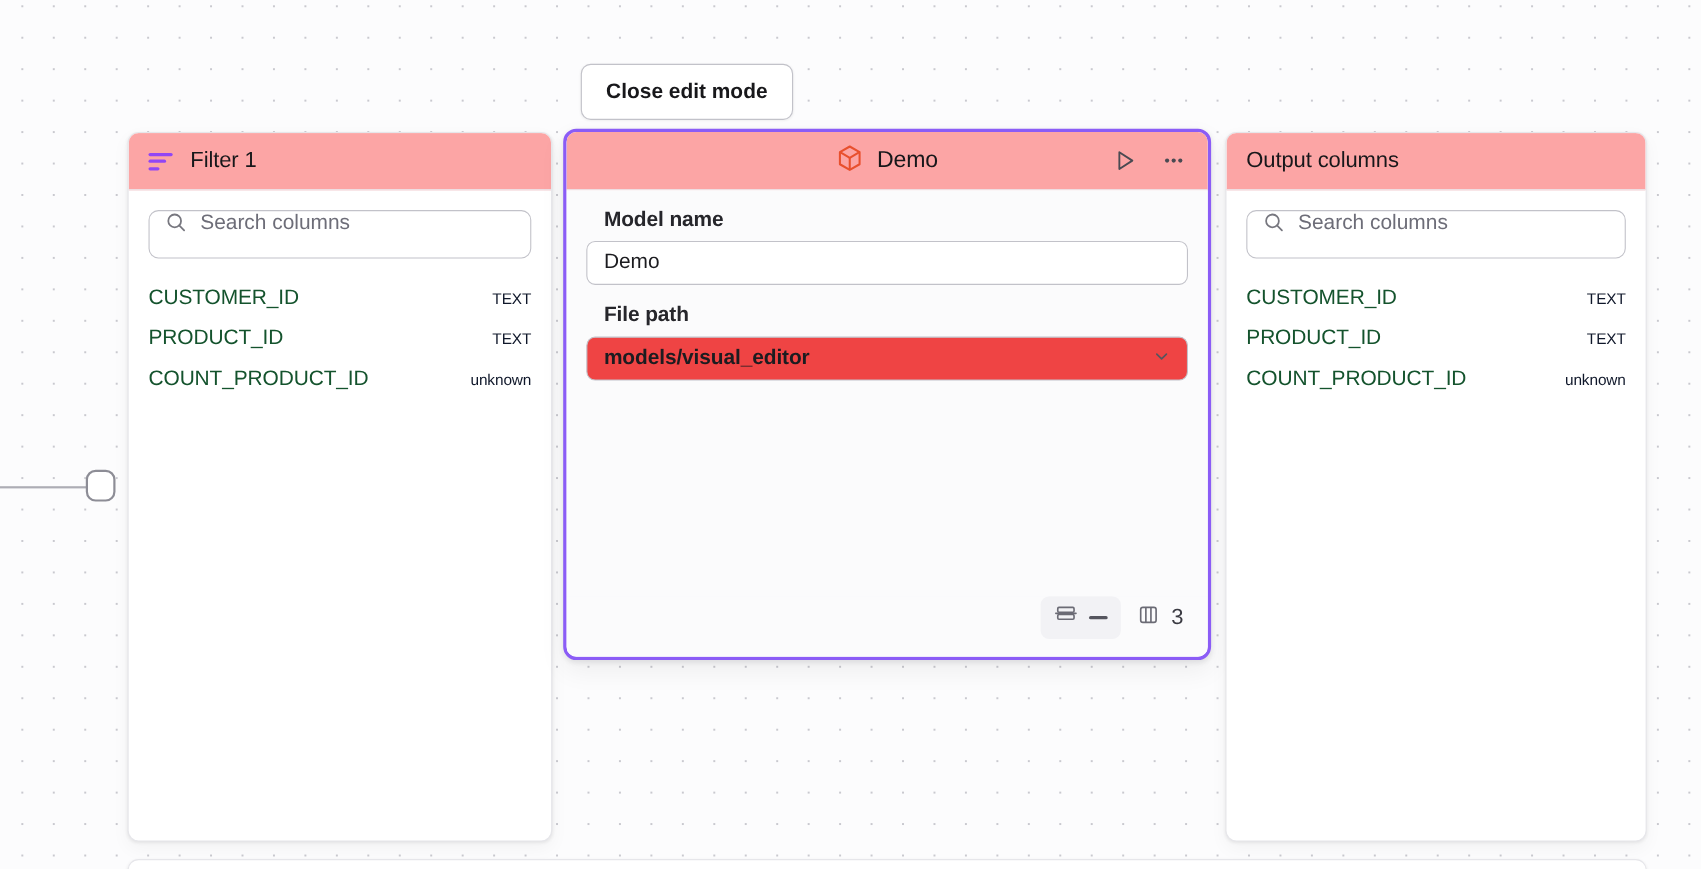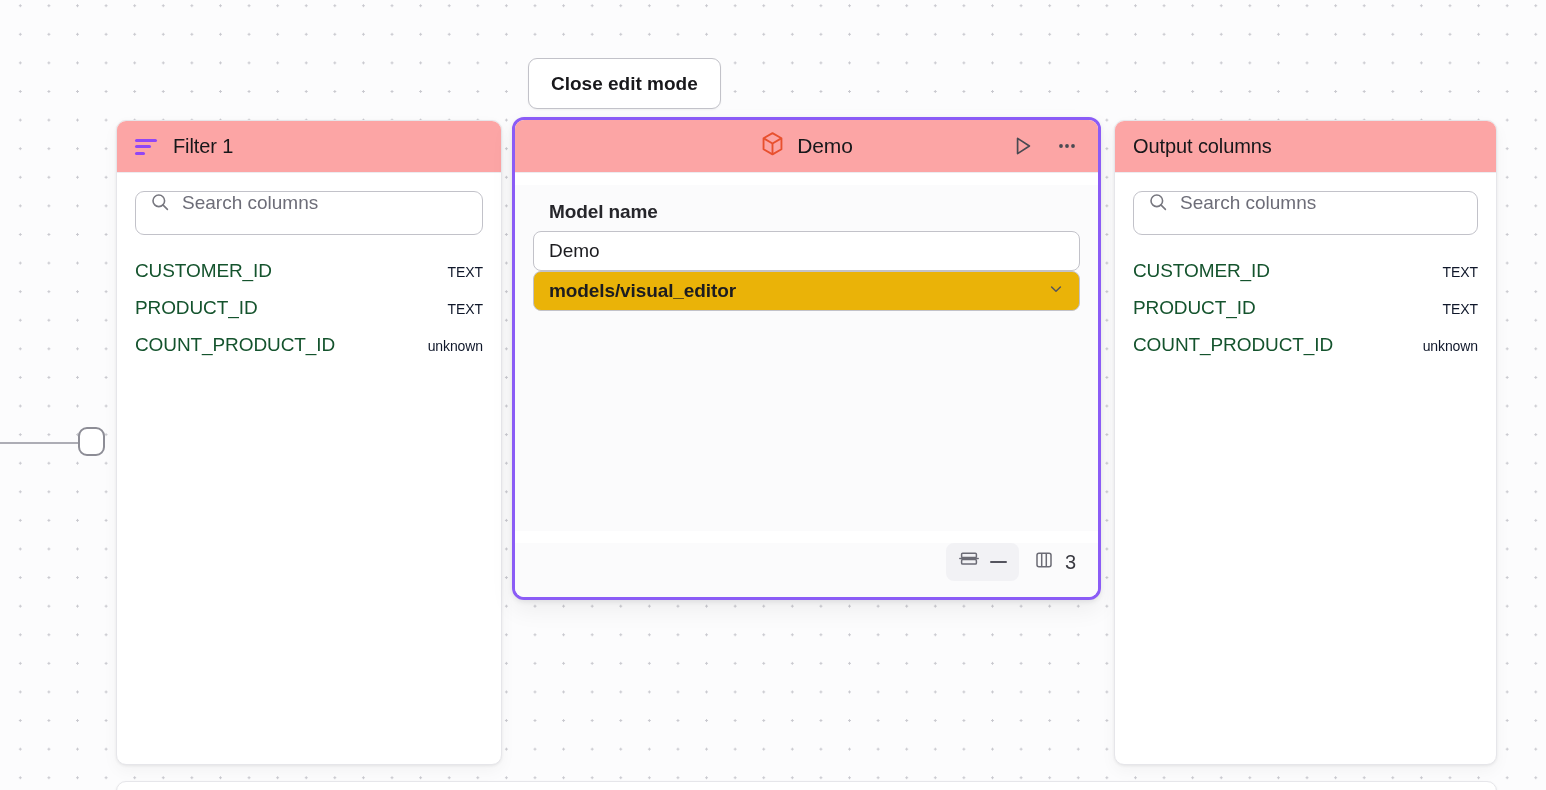--- a/index.html
+++ b/index.html
@@ -164,21 +164,20 @@
 
   
   #model-panel {
     left: 512px;
     top: 117px;
     width: 589px;
     height: 483px;
     border: 3px solid #8b5cf6;
     border-radius: 12px;
     box-shadow: 0 2px 5px rgba(16,16,20,0.08), 0 10px 24px rgba(16,16,20,0.06);
-    gap: 12px;
   }
   #model-panel .panel-header {
     position: relative;
     justify-content: center;
     height: 53px;
     flex: 0 0 53px;
   }
   .model-title-group {
     display: flex;
     align-items: center;
@@ -232,21 +231,21 @@
     padding: 0 15px;
     font-size: 19px;
     color: #1c1c20;
     cursor: text;
   }
 
   .select-input {
     height: 40px;
     border: 1px solid #c2c2c9;
     border-radius: 8px;
-    background: #eab308;
+    background: #ef4444;
     display: flex;
     align-items: center;
     justify-content: space-between;
     padding: 0 14px 0 15px;
     cursor: pointer;
   }
   .select-value {
     font-size: 19px;
     font-weight: bold;
     color: #1c1c20;
@@ -393,20 +392,21 @@
           <circle cx="17" cy="11" r="1.9" fill="#4a4a52"></circle>
         </svg>
       </span>
     </div>
   </div>
 
   <div class="panel-body">
     <div class="field-label">Model name</div>
     <div class="text-input">Demo</div>
 
+    <div class="field-label second">File path</div>
     <div class="select-input">
       <span class="select-value">models/visual_editor</span>
       <span>
         <svg width="18" height="18" viewBox="0 0 18 18" fill="none">
           <path d="M4.6 7 L9 11.3 L13.4 7" stroke="#55555e" stroke-width="1.5" stroke-linecap="round" stroke-linejoin="round"></path>
         </svg>
       </span>
     </div>
   </div>
 

